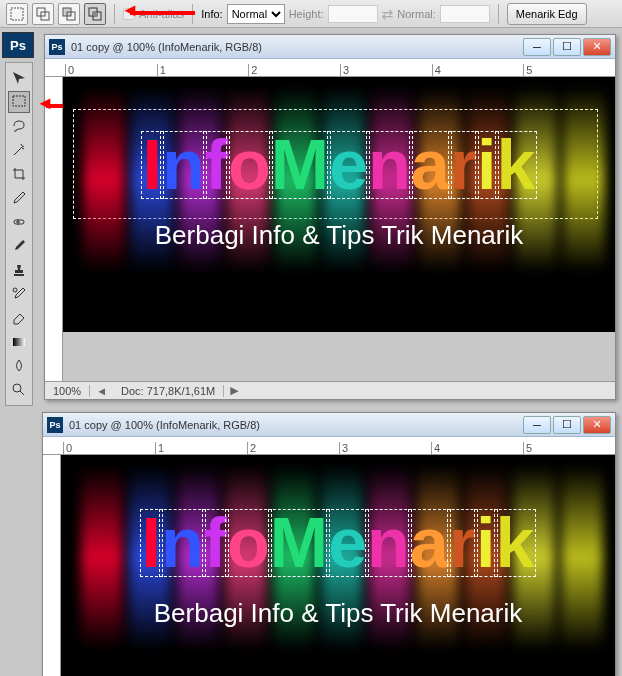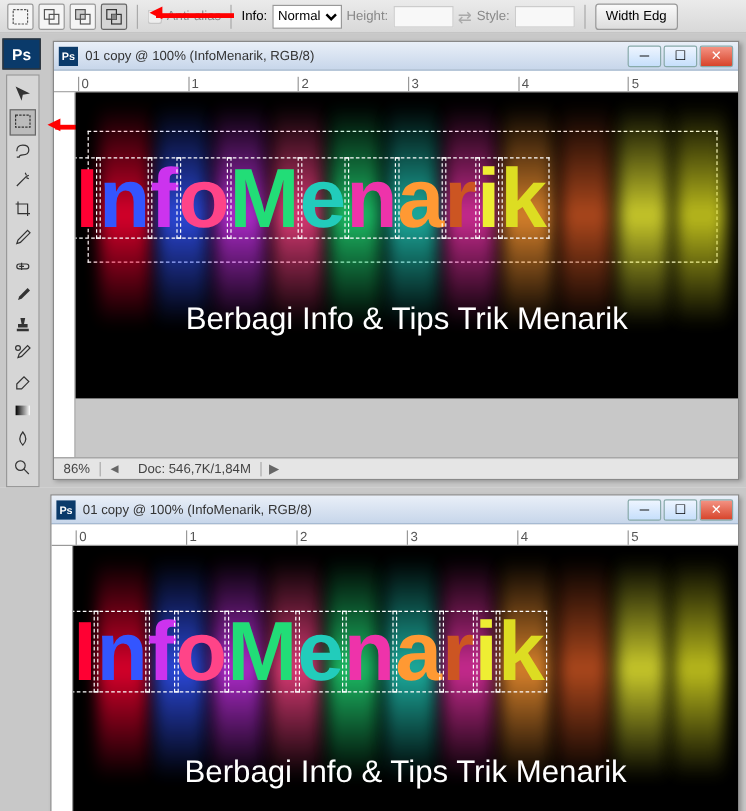--- a/index.html
+++ b/index.html
@@ -31,24 +31,24 @@
 .winbtn.close{background:linear-gradient(#f49383,#d7442b);color:#fff;}
 .ruler-h{height:18px;background:#fff;border-bottom:1px solid #999;display:flex;align-items:flex-end;font-size:9px;color:#555;padding-left:20px;}
 .ruler-h span{flex:1;border-left:1px solid #999;height:12px;padding-left:2px;}
 .canvaswrap{display:flex;flex:1;}
 .ruler-v{width:18px;background:#fff;border-right:1px solid #999;}
 .canvas{flex:1;background:#000;position:relative;overflow:hidden;height:255px;}
 .scrollb{height:18px;background:#e5e5e5;border-top:1px solid #999;display:flex;align-items:center;font-size:10px;color:#444;}
 .scrollb .zoom{padding:0 8px;border-right:1px solid #aaa;}
 .scrollb .docinfo{padding:0 8px;border-right:1px solid #aaa;}
 .scrollb .arrow{padding:0 6px;color:#666;}
-.maintext{position:absolute;top:48px;left:0;width:100%;text-align:left;}
+.maintext{position:absolute;top:48px;left:0;width:100%;text-align:center;}
 .glow{position:absolute;top:10px;bottom:60px;width:42px;filter:blur(6px);opacity:.85;}
 .letter{font-size:70px;font-weight:bold;font-family:Arial,sans-serif;display:inline-block;}
-.subtitle{position:absolute;top:173px;left:0;width:100%;text-align:center;color:#fff;font-size:26px;font-family:Arial,sans-serif;}
+.subtitle{position:absolute;top:143px;left:0;width:100%;text-align:center;color:#fff;font-size:26px;font-family:Arial,sans-serif;}
 .selbox{position:absolute;border:1px dashed #fff;}
 svg{display:block;}
 </style>
 </head>
 <body>
 
 <div class="optbar">
   <div class="ico">
       <svg width="14" height="14">
         <rect x="1" y="1" width="12" height="12" fill="none" stroke="#555" stroke-dasharray="2,1"></rect>
@@ -77,24 +77,24 @@
   <div class="arrowhead" style="left:121px;top:0px;">◄</div>
   <div class="sep"></div>
   <input type="checkbox" class="chk" disabled="" style="">
   <span class="lbl">Anti-alias</span>
   <div class="sep"></div>
   <span>Info:</span>
   <select><option>Normal</option></select>
   <span class="lbl">Height:</span>
   <input class="inp" disabled="" style="">
   <span class="lbl" style="font-size:14px;color:#aaa;">⇄</span>
-  <span class="lbl">Style:</span>
+  <span class="lbl">Normal:</span>
   <input class="inp" disabled="" style="">
   <div class="sep"></div>
-  <button class="btn">Width Edg</button>
+  <button class="btn">Menarik Edg</button>
 </div>
 
 <div class="workspace" style="position:relative;">
   <div class="left">
     <div class="psbadge">Ps</div>
     <div class="tools">
       <div class="tool">
           <svg width="16" height="16">
             <path d="M2 2 L14 8 L8 9 L7 14 Z" fill="#333"></path>
           </svg>
@@ -210,23 +210,23 @@
           <div class="glow" style="left: 308px; background: linear-gradient(transparent, rgb(238, 51, 170), transparent);"></div>
           <div class="glow" style="left: 356px; background: linear-gradient(transparent, rgb(255, 153, 51), transparent);"></div>
           <div class="glow" style="left: 404px; background: linear-gradient(transparent, rgb(204, 85, 34), transparent);"></div>
           <div class="glow" style="left: 452px; background: linear-gradient(transparent, rgb(238, 238, 51), transparent);"></div>
           <div class="glow" style="left: 500px; background: linear-gradient(transparent, rgb(221, 221, 34), transparent);"></div>
           <div class="maintext"><span class="letter" style="color: rgb(255, 0, 51); position: relative;">I<span style="position: absolute; inset: 6px -2px; border: 1px dashed rgb(255, 255, 255);"></span></span><span class="letter" style="color: rgb(51, 85, 255); position: relative;">n<span style="position: absolute; inset: 6px -2px; border: 1px dashed rgb(255, 255, 255);"></span></span><span class="letter" style="color: rgb(204, 51, 238); position: relative;">f<span style="position: absolute; inset: 6px -2px; border: 1px dashed rgb(255, 255, 255);"></span></span><span class="letter" style="color: rgb(255, 68, 136); position: relative;">o<span style="position: absolute; inset: 6px -2px; border: 1px dashed rgb(255, 255, 255);"></span></span><span class="letter" style="color: rgb(34, 221, 119); position: relative;">M<span style="position: absolute; inset: 6px -2px; border: 1px dashed rgb(255, 255, 255);"></span></span><span class="letter" style="color: rgb(34, 204, 187); position: relative;">e<span style="position: absolute; inset: 6px -2px; border: 1px dashed rgb(255, 255, 255);"></span></span><span class="letter" style="color: rgb(238, 51, 170); position: relative;">n<span style="position: absolute; inset: 6px -2px; border: 1px dashed rgb(255, 255, 255);"></span></span><span class="letter" style="color: rgb(255, 153, 51); position: relative;">a<span style="position: absolute; inset: 6px -2px; border: 1px dashed rgb(255, 255, 255);"></span></span><span class="letter" style="color: rgb(204, 85, 34); position: relative;">r<span style="position: absolute; inset: 6px -2px; border: 1px dashed rgb(255, 255, 255);"></span></span><span class="letter" style="color: rgb(238, 238, 51); position: relative;">i<span style="position: absolute; inset: 6px -2px; border: 1px dashed rgb(255, 255, 255);"></span></span><span class="letter" style="color: rgb(221, 221, 34); position: relative;">k<span style="position: absolute; inset: 6px -2px; border: 1px dashed rgb(255, 255, 255);"></span></span></div>
           <div class="subtitle">Berbagi Info &amp; Tips Trik Menarik</div>
         </div>
     </div>
     <div class="scrollb">
-      <div class="zoom">86%</div>
+      <div class="zoom">100%</div>
       <div class="arrow">◄</div>
-      <div class="docinfo">Doc: 546,7K/1,84M</div>
+      <div class="docinfo">Doc: 717,8K/1,61M</div>
       <div class="arrow">▶</div>
     </div>
   </div>
 </div>
 
 <div class="workspace" style="padding-bottom:6px;">
   <div class="docwin second">
     <div class="titlebar">
       <div class="picon">Ps</div>
       <div class="t">01 copy @ 100% (InfoMenarik, RGB/8)</div>

